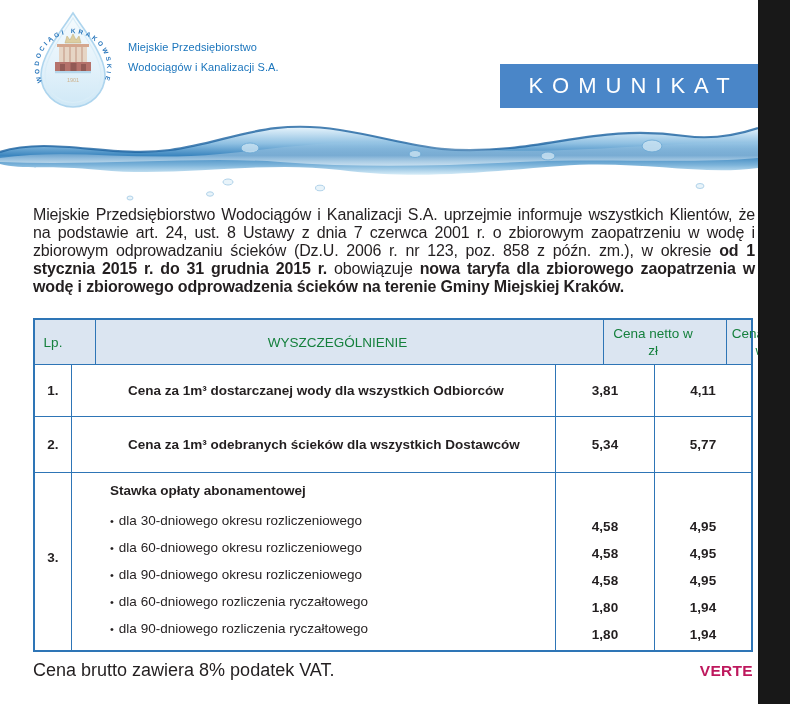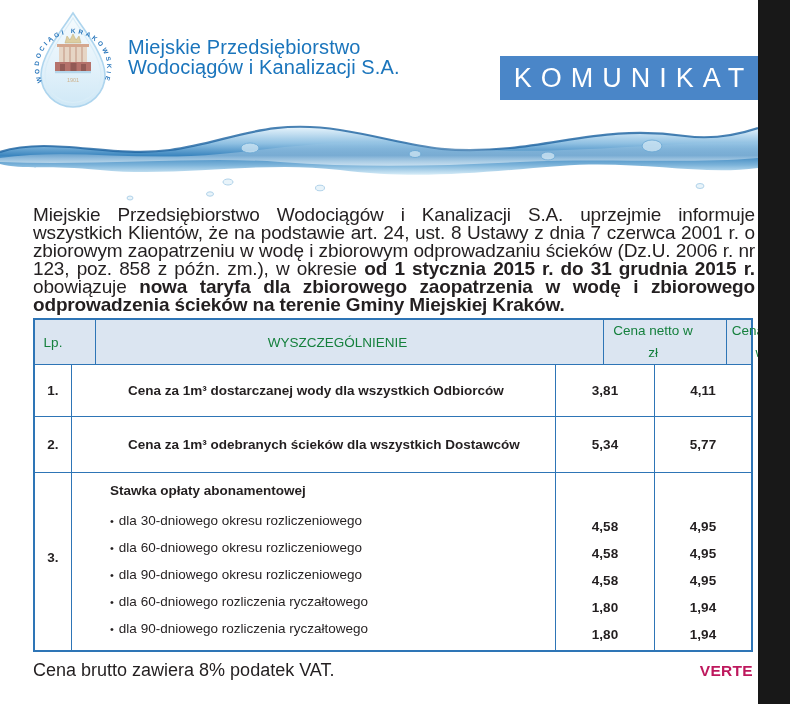--- a/index.html
+++ b/index.html
@@ -13,58 +13,58 @@
   }
   .scan-edge {
     position: absolute; top: 0; right: 0;
     width: 32px; height: 704px;
     background: #181818;
   }
   
   .logo { position: absolute; left: 26px; top: 6px; width: 94px; height: 108px; }
   .company {
     position: absolute; left: 128px; top: 37px;
-    font-size: 20px; line-height: 20px;
+    font-size: 11px; line-height: 20px;
     color: #1b75bc; letter-spacing: 0.1px;
   }
   .banner {
-    position: absolute; left: 500px; top: 56px;
+    position: absolute; left: 500px; top: 64px;
     width: 258px; height: 44px;
     background: #4a86c8;
     display: flex; align-items: center; justify-content: center;
     color: #ffffff;
-    font-size: 27px; letter-spacing: 9px;
+    font-size: 22px; letter-spacing: 9px;
     padding-left: 9px; box-sizing: border-box;
   }
   
   .wave { position: absolute; left: 0; top: 106px; width: 758px; height: 96px; }
   
   .intro {
     position: absolute; left: 33px; top: 206px; width: 722px;
-    font-size: 19px; line-height: 18px;
+    font-size: 16px; line-height: 18px;
     text-align: justify; letter-spacing: -0.15px;
     margin: 0;
   }
   .intro .b { font-weight: bold; }
   
   .ptable {
     position: absolute; left: 33px; top: 318px; width: 720px;
     border: 2px solid #2e75b6;
     box-sizing: border-box;
     font-size: 13.5px;
   }
   .trow { display: grid; grid-template-columns: 36px 484px 99px 1fr; }
   .trow + .trow { border-top: 1.5px solid #2e75b6; }
   .cell { border-left: 1.5px solid #2e75b6; display: flex; align-items: center; box-sizing: border-box; }
   .cell:first-child { border-left: none; }
   .c-center { justify-content: center; text-align: center; }
   .c-desc { padding-left: 56px; font-weight: bold; }
   .thead { background: #dbe5f1; min-height: 44px; font-weight: normal; color: #15803d; gap: 24px; }
   .thead .cell { min-height: 44px; }
-  .thead .wrap { width: 80px; line-height: 22px; }
+  .thead .wrap { width: 80px; line-height: 17px; }
   .r-simple .cell { min-height: 51px; }
   .row1 .cell { min-height: 51px; }
   .row2 .cell { min-height: 55px; }
   .num { font-weight: bold; }
   .val { font-weight: bold; justify-content: center; }
   
   .r3col {
     border-left: 1.5px solid #2e75b6;
     display: grid;
     grid-template-rows: 34px repeat(5, 27px);

